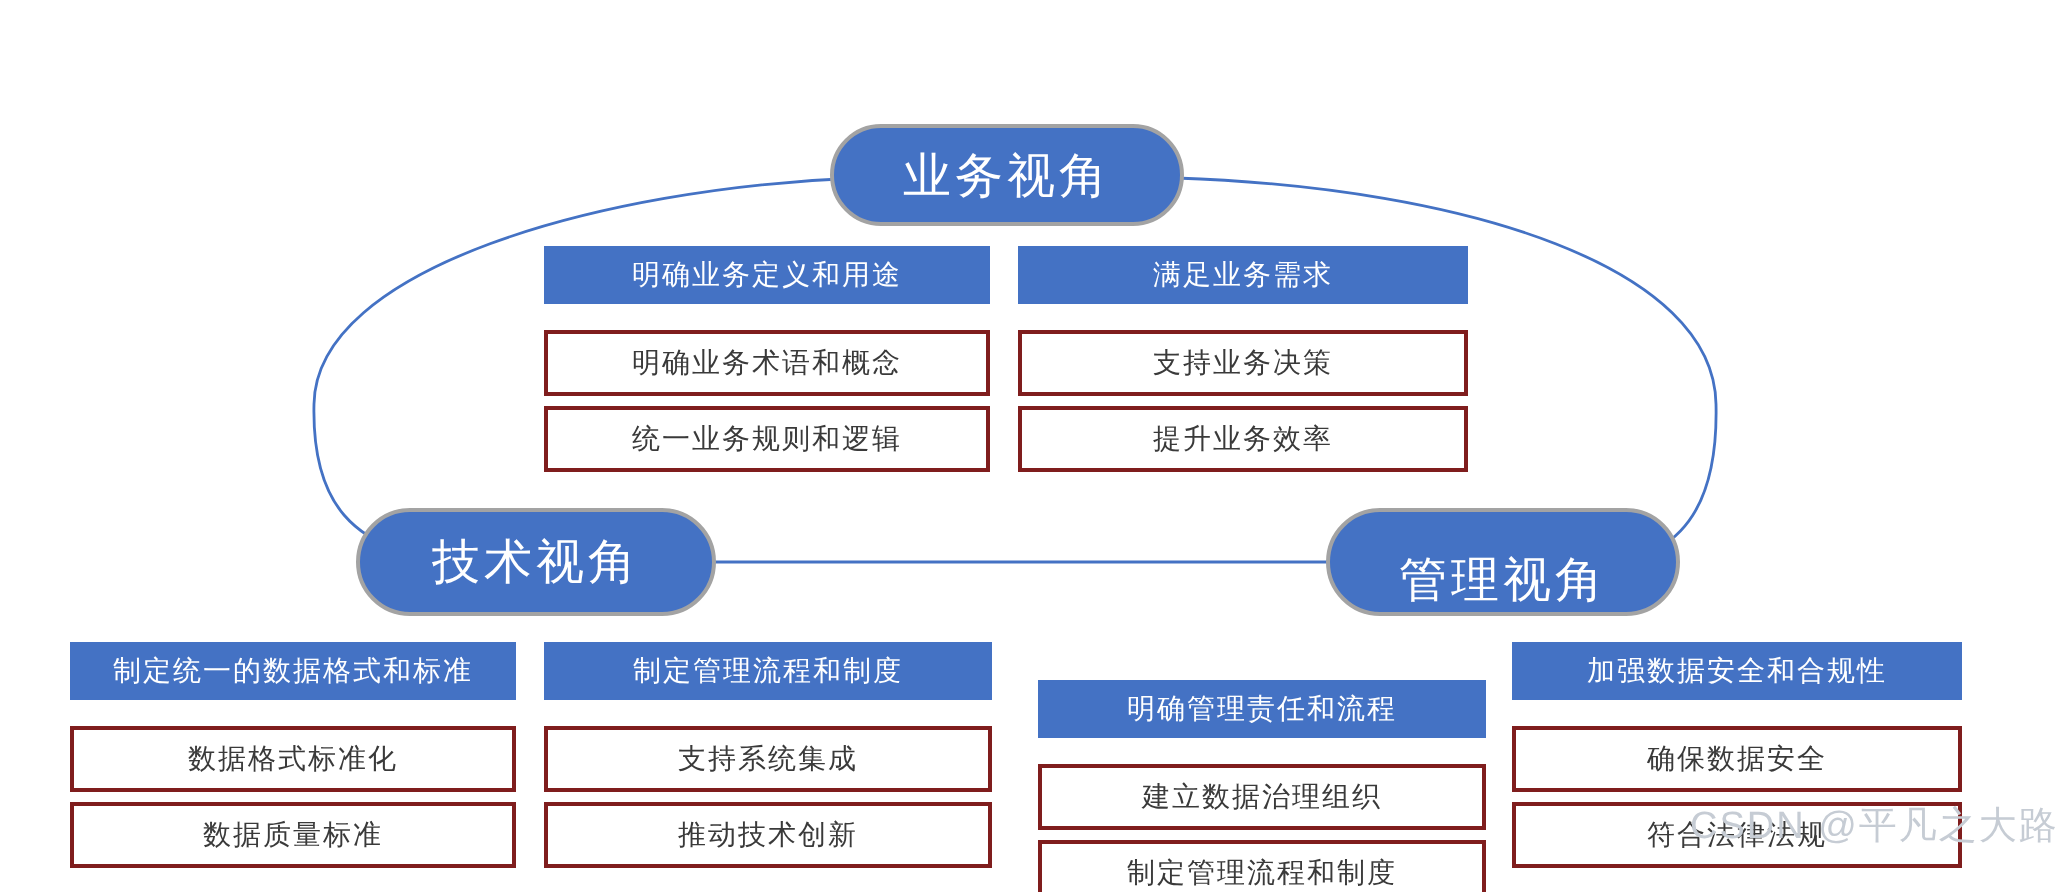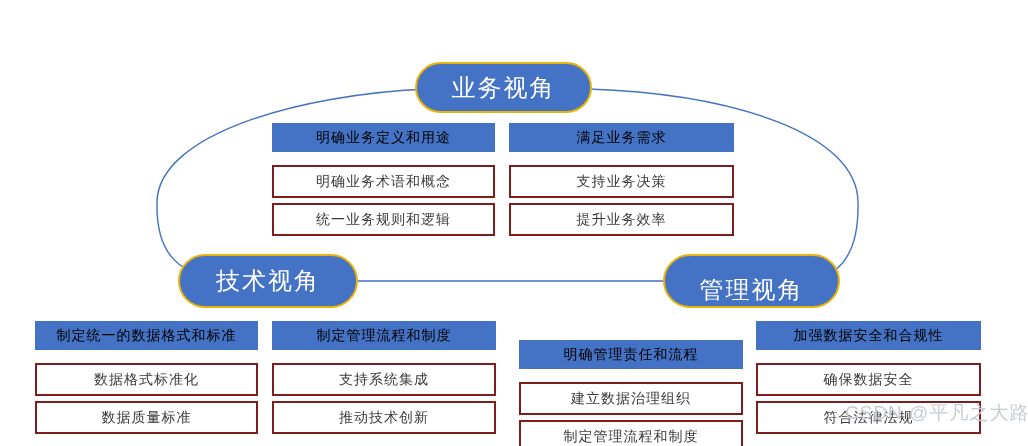--- a/index.html
+++ b/index.html
@@ -18,21 +18,21 @@
   .curve-layer {
     position: absolute;
     left: 0;
     top: 0;
     width: 1028px;
     height: 446px;
   }
   .pill {
     position: absolute;
     background: #4472C4;
-    border: 2px solid #eab308;
+    border: 2px solid #a3a3a3;
     border-radius: 28px;
     color: #ffffff;
     display: flex;
     align-items: center;
     justify-content: center;
     font-size: 24px;
     letter-spacing: 2px;
     box-sizing: border-box;
     font-weight: 500;
   }
@@ -40,21 +40,21 @@
   .pill-technical  { left: 178px; top: 254px; width: 180px; height: 54px; }
   .pill-management { left: 663px; top: 254px; width: 177px; height: 54px; align-items: flex-end; }
 
   .col {
     position: absolute;
   }
   .col-header {
     height: 29px;
     line-height: 29px;
     background: #4472C4;
-    color: #000000;
+    color: #ffffff;
     text-align: center;
     font-size: 14px;
     letter-spacing: 1px;
     overflow: hidden;
     white-space: nowrap;
   }
   .col-item {
     height: 29px;
     line-height: 29px;
     background: #ffffff;

